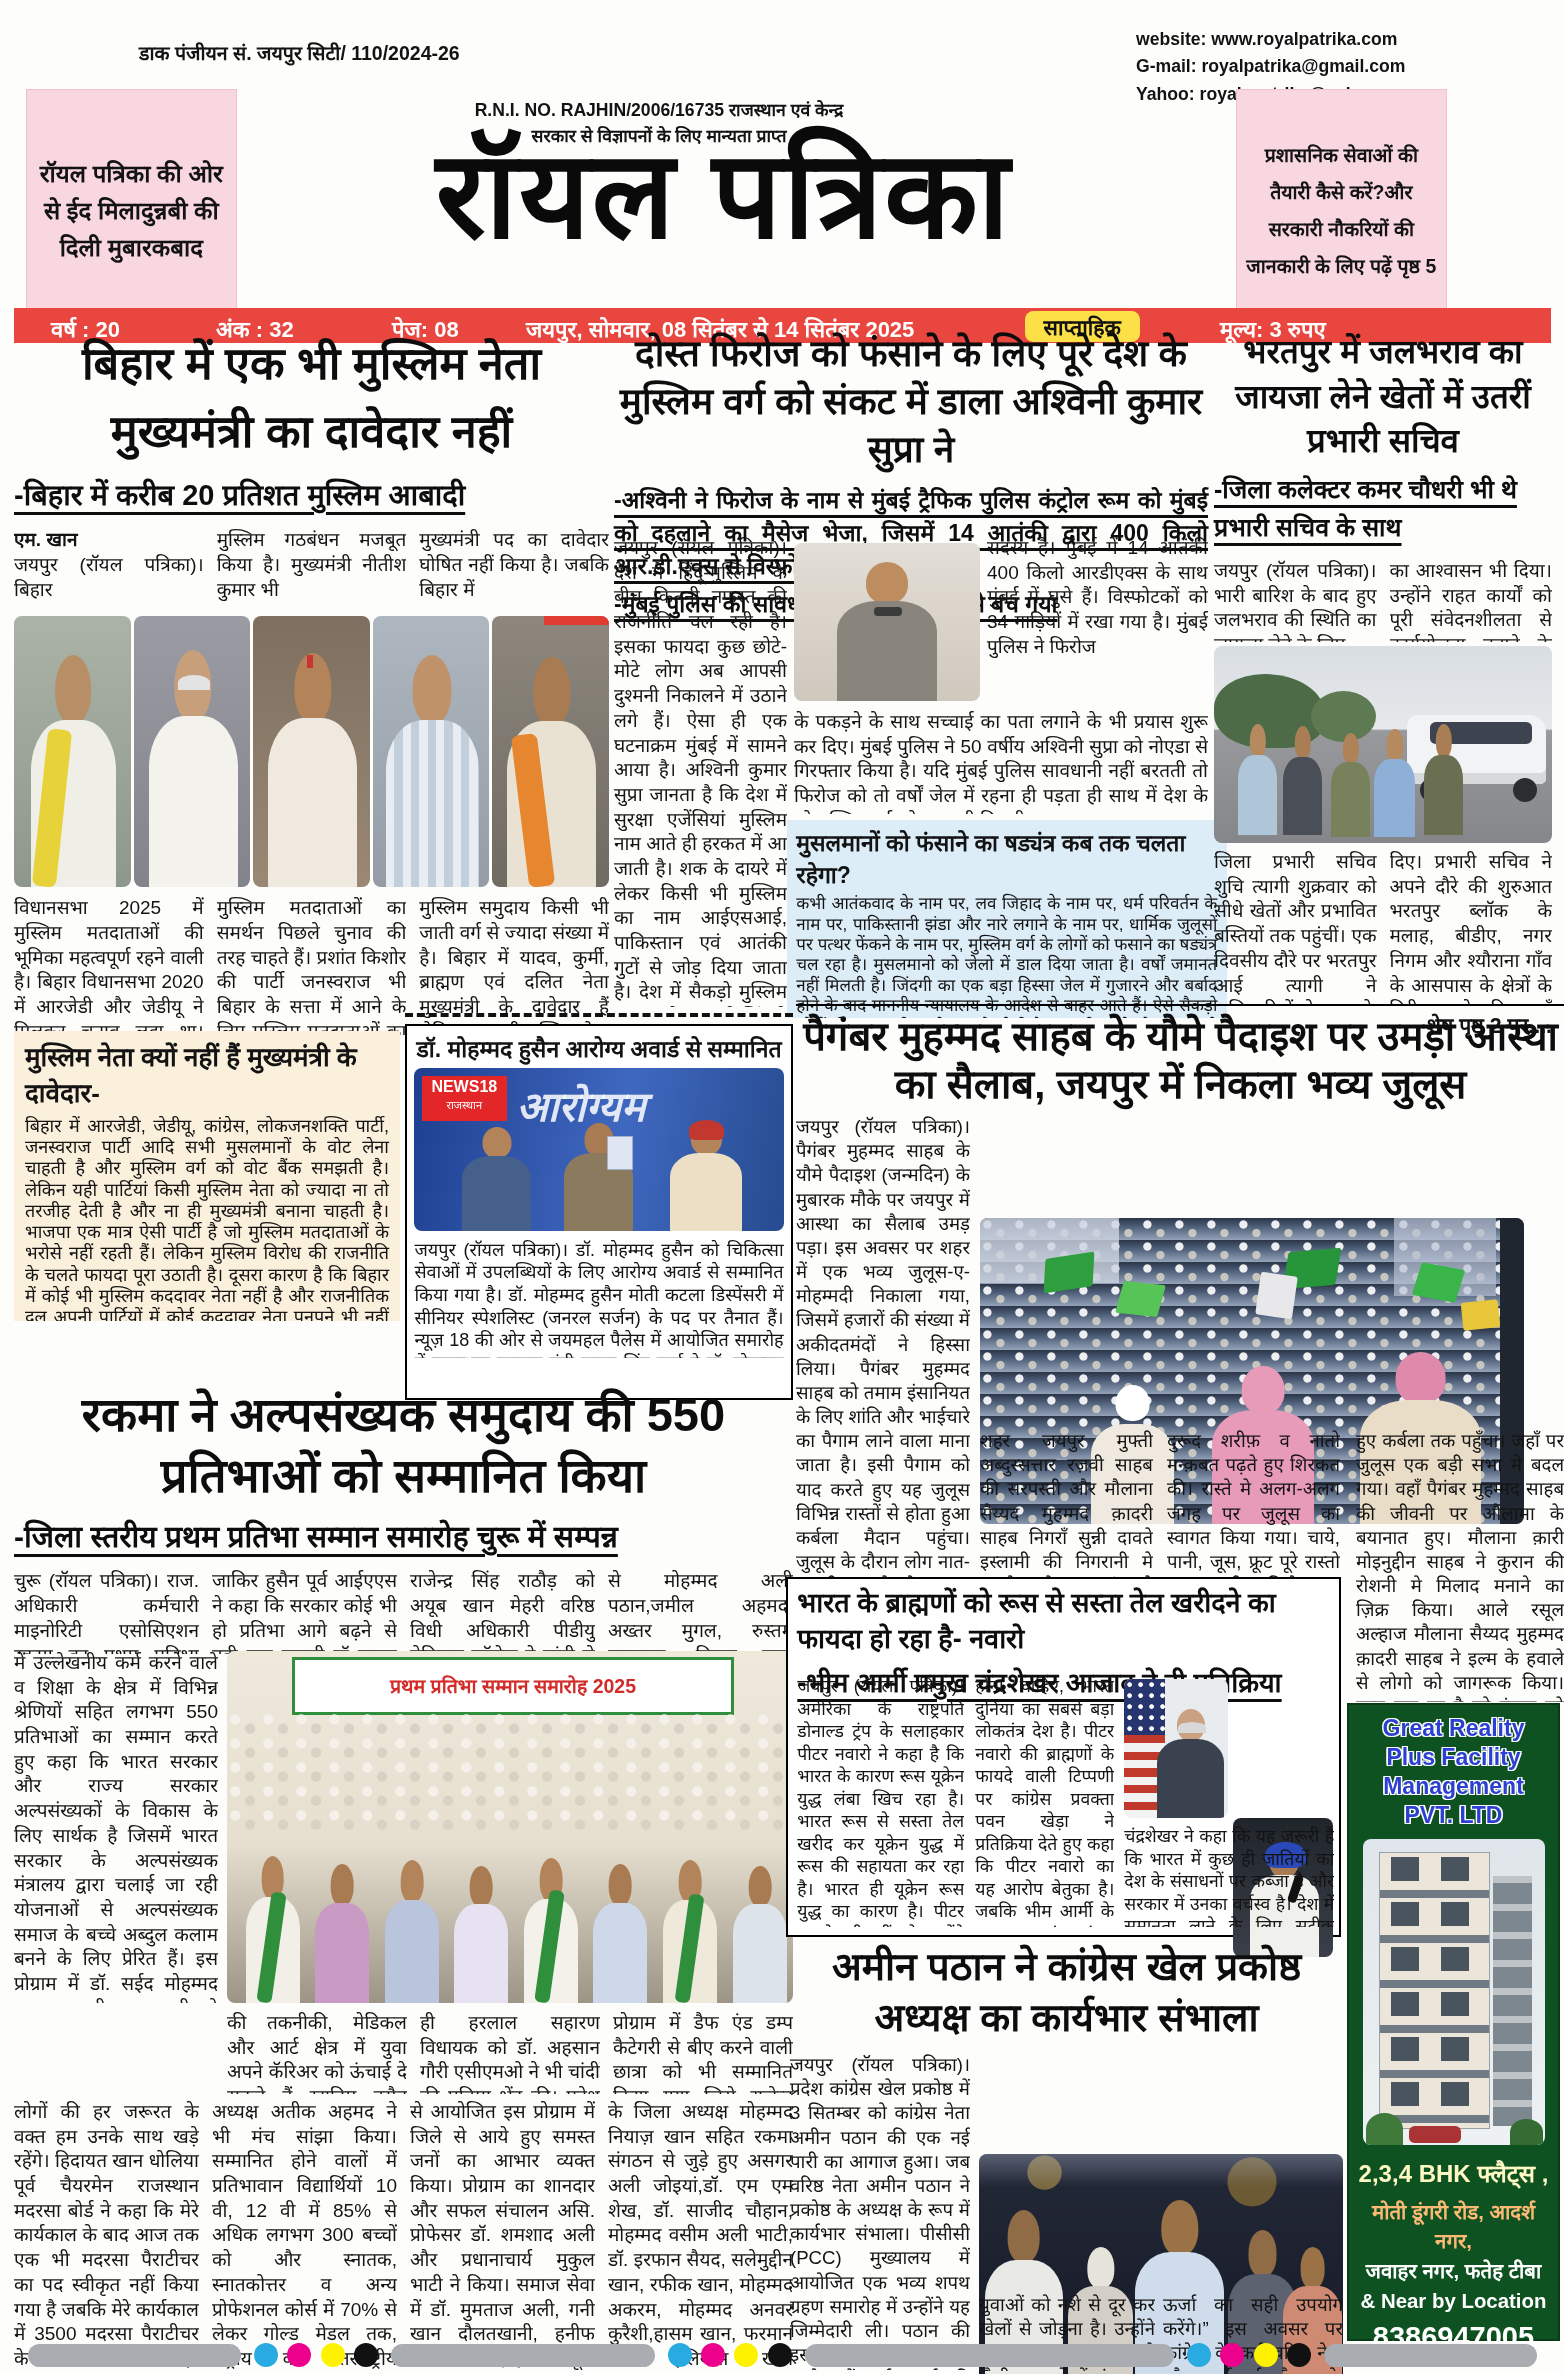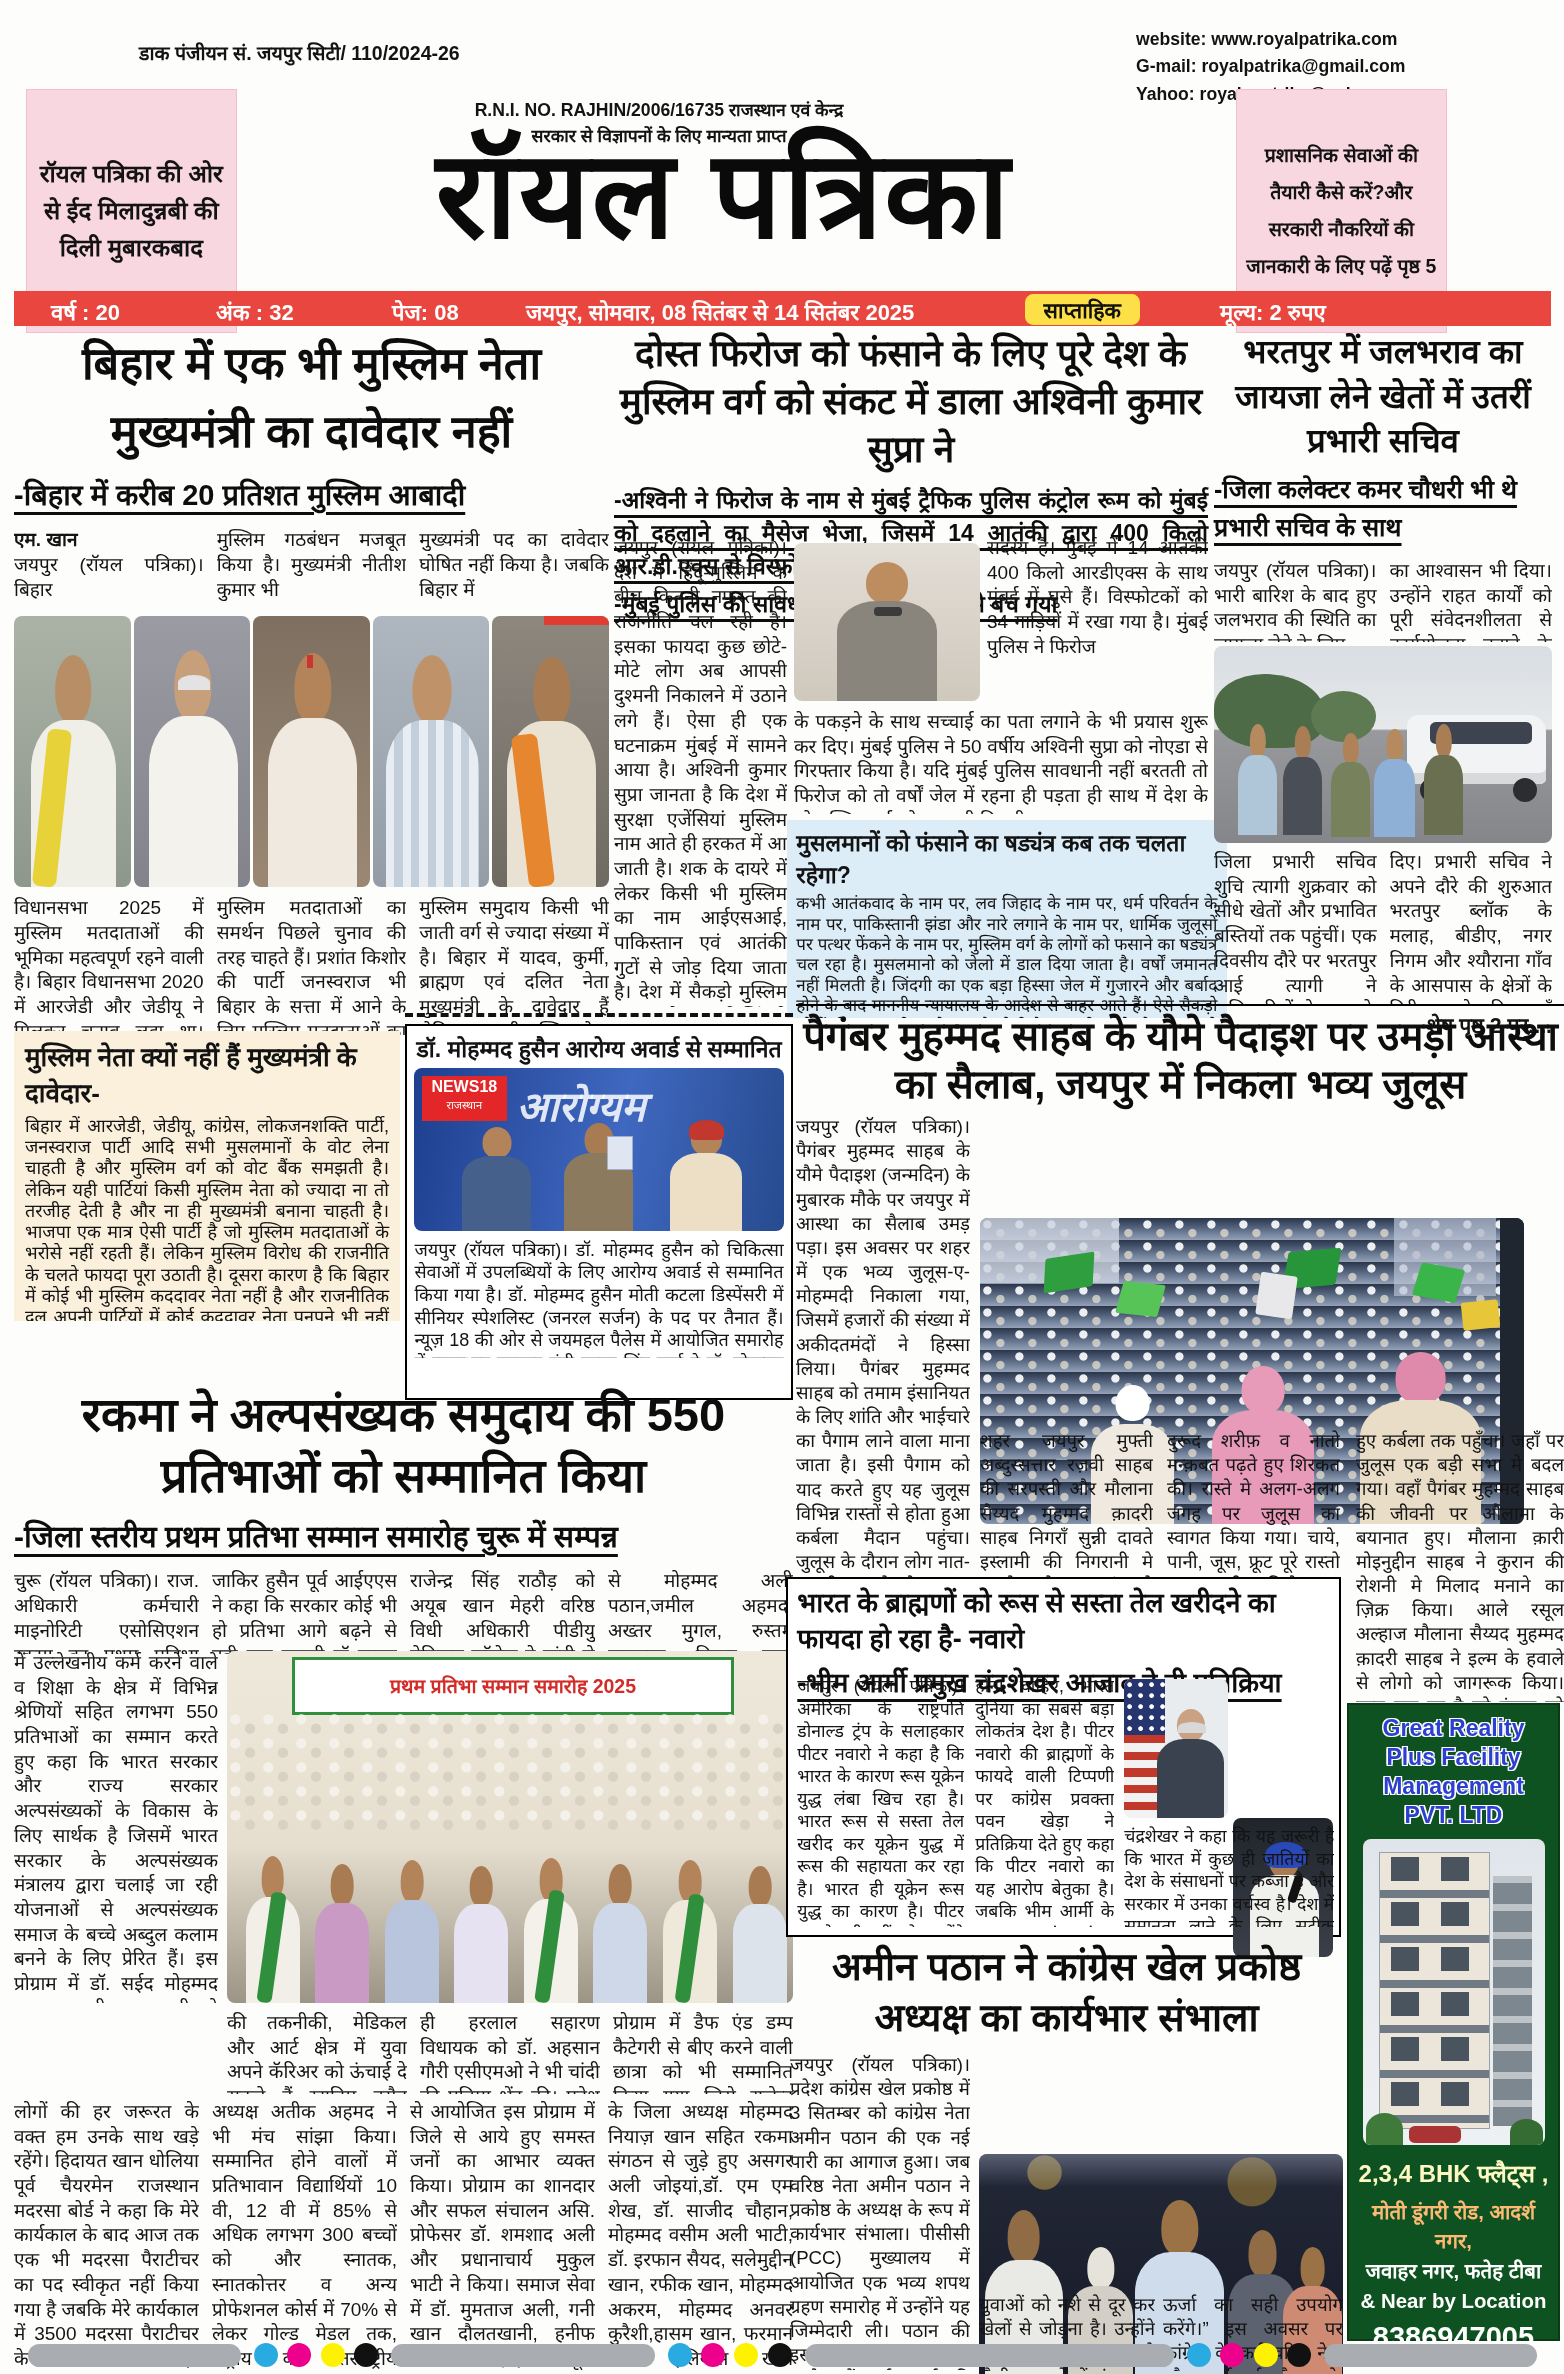--- a/index.html
+++ b/index.html
@@ -8,21 +8,21 @@
   .abs{position:absolute;}
   .b{font-weight:bold;}
   .jc{text-align:justify;}
   .ctr{text-align:center;}
   .headline{font-weight:900;color:#0d0d0d;}
   .subhead{font-weight:900;text-decoration:underline;text-decoration-thickness:2.8px;text-underline-offset:6.5px;color:#0d0d0d;}
   .cols{display:flex;gap:13px;}
   .col{flex:1;text-align:justify;overflow:hidden;line-height:1.3;}
   .bodytx{font-size:19px;line-height:1.3;}
   .pinkbox{background:#f8d7e1;border:1.9px solid #f3bfd0;display:flex;align-items:center;justify-content:center;padding:9.3px;}
-  .redbar{background:#e8463f;color:#fff;font-weight:bold;}
+  .redbar{background:#e8463f;color:#fff;font-weight:bold;margin-top:17px;}
   .pill{background:#fde047;color:#111;border-radius:8.3px;padding:0.9px 18.6px;}
   .photo{position:relative;overflow:hidden;background:#c9c9c4;border-radius:8px;}
   .pn{position:absolute;}
   .pn .hd{position:absolute;left:50%;transform:translateX(-50%);top:0;width:42%;height:30%;border-radius:50% 50% 45% 45%;background:var(--skin,#c99a6e);}
   .pn .bd{position:absolute;bottom:0;left:0;right:0;height:72%;border-radius:40% 40% 0 0/30% 30% 0 0;background:var(--cloth,#eee);}
   .crowd{background-image:radial-gradient(circle at 7.4px 6.5px, rgba(255,255,255,.9) 3.7px, transparent 4.6px),
                           radial-gradient(circle at 20.4px 15px, rgba(228,221,205,.75) 3.7px, transparent 4.6px);
          background-size:32px 22px;}
   .flag{position:absolute;border-radius:2.8px;}
   .boxed{border:2.8px solid #000;background:#fff;}
@@ -53,21 +53,21 @@
   <div class="abs pinkbox ctr" style="left:1236px;top:89px;width:190px;height:223px;">
     <div class="b" style="font-size:19.5px;line-height:1.9;">प्रशासनिक सेवाओं की तैयारी कैसे करें?और सरकारी नौकरियों की जानकारी के लिए पढ़ें पृष्ठ 5</div>
   </div>
 
   <div class="abs redbar" style="left:14px;top:291px;width:1537px;height:35px;font-size:22px;">
     <span class="abs" style="left:37px;top:4.6px;">वर्ष : 20</span>
     <span class="abs" style="left:202px;top:4.6px;">अंक : 32</span>
     <span class="abs" style="left:378px;top:4.6px;">पेज: 08</span>
     <span class="abs" style="left:512px;top:4.6px;">जयपुर, सोमवार, 08 सितंबर से 14 सितंबर  2025</span>
     <span class="abs pill b" style="left:1011px;top:2.8px;font-size:21.3px;">साप्ताहिक</span>
-    <span class="abs" style="left:1206px;top:4.6px;">मूल्य: 2 रुपए</span>
+    <span class="abs" style="left:1206px;top:4.6px;">मूल्य: 3 रुपए</span>
   </div>
 
   <div class="abs" style="left:14px;top:330px;width:595px;height:1030px;">
     <div class="headline ctr" style="font-size:45px;line-height:1.5;">बिहार में एक भी मुस्लिम नेता मुख्यमंत्री का दावेदार नहीं</div>
     <div class="subhead" style="margin-top:9.3px;font-size:29px;">-बिहार में करीब 20 प्रतिशत मुस्लिम आबादी</div>
     <div class="cols" style="margin-top:15px;height:82px;">
       <div class="col bodytx">
         <span class="b" style="display:block;">एम. खान</span>
         <span>जयपुर (रॉयल पत्रिका)। बिहार</span>
       </div>

